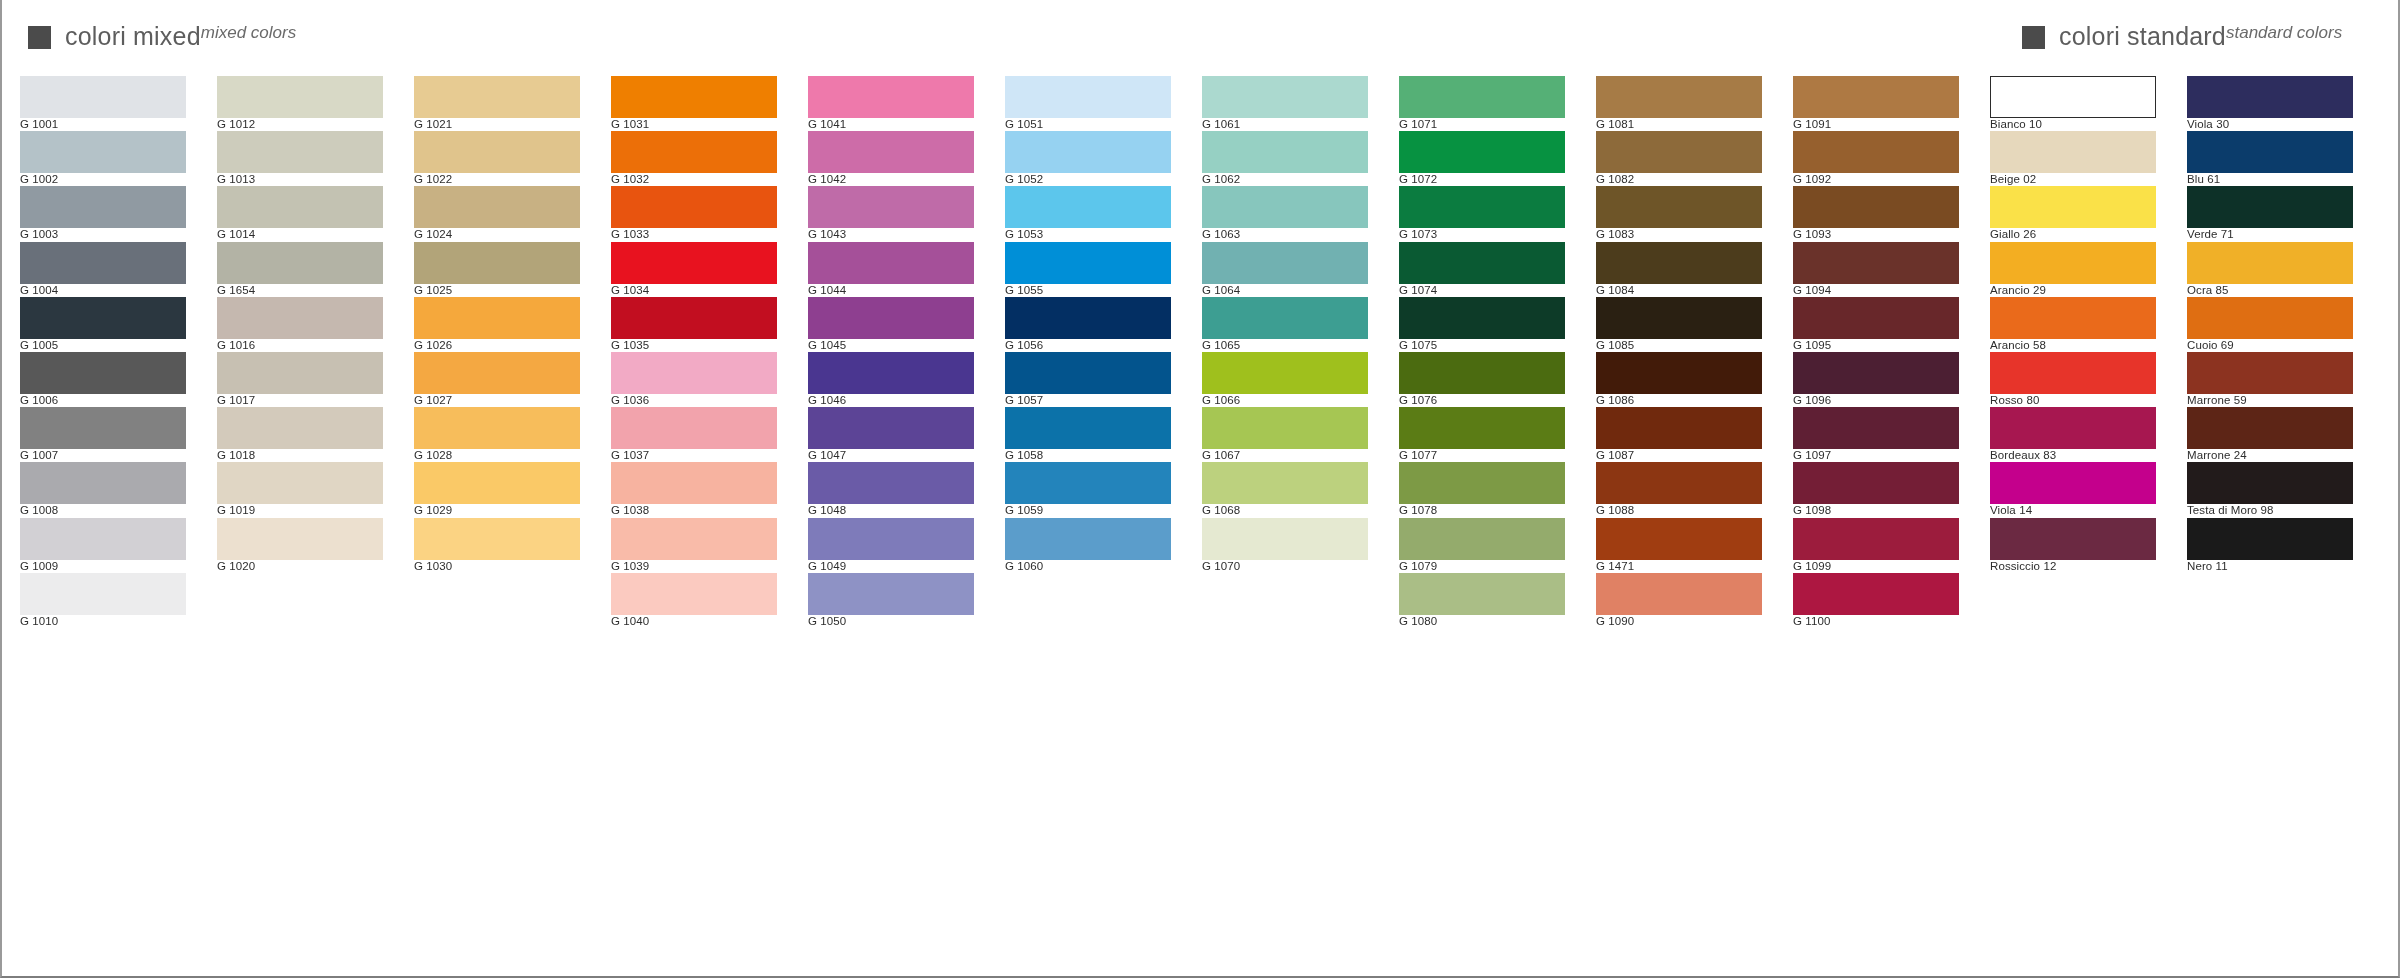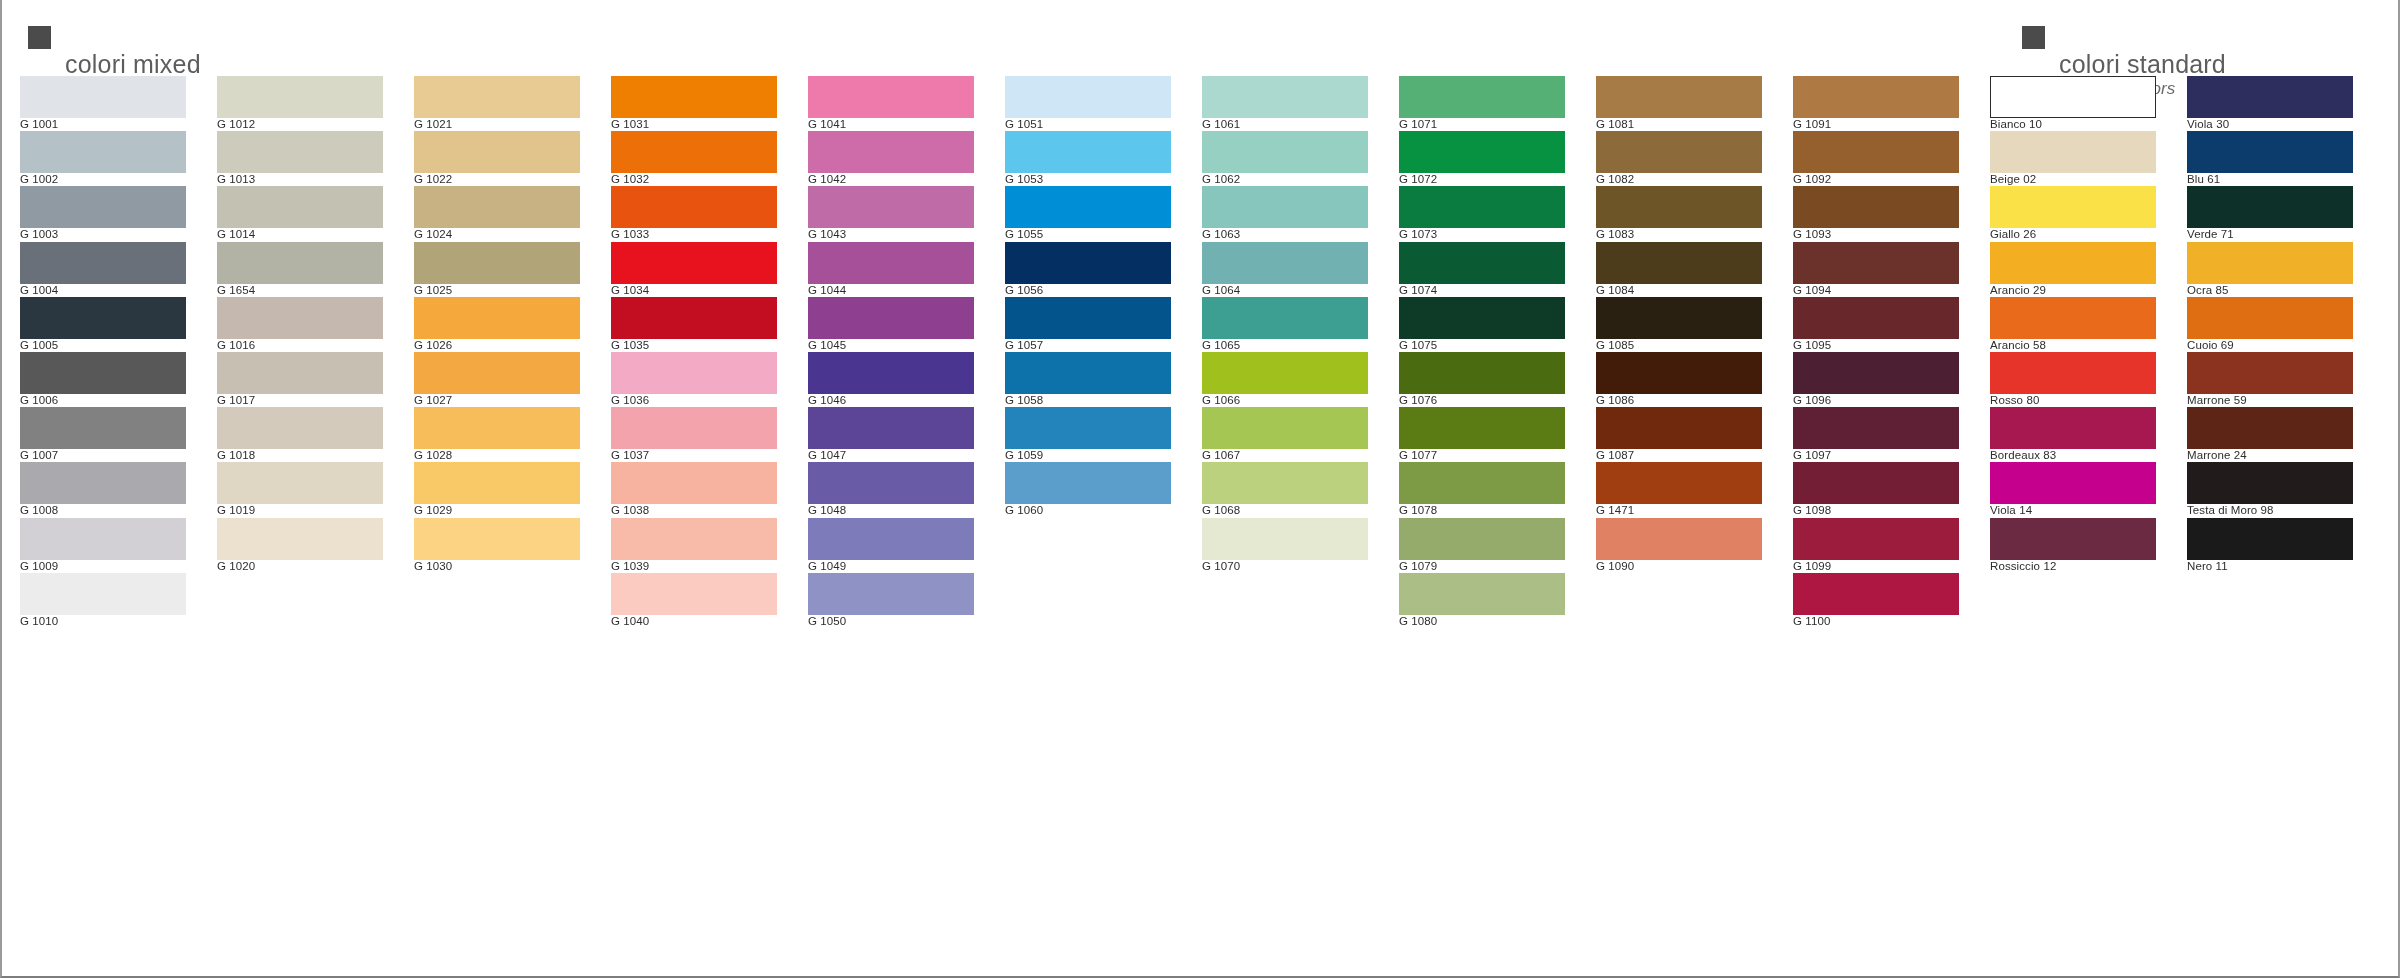--- a/index.html
+++ b/index.html
@@ -17,21 +17,21 @@
     border-bottom: 2px solid #7d7d7d;
     overflow: hidden;
   }
   
   .section-header { position: absolute; display: flex; align-items: flex-start; gap: 14px; }
   .hdr-mixed    { left: 26px;   top: 22px; }
   .hdr-standard { left: 2020px; top: 22px; }
   .hdr-square {
     width: 23px; height: 23px; background: #4b4b4b; flex: 0 0 23px; margin-top: 4px;
   }
-  .hdr-text { display: flex; flex-direction: column; line-height: 1.12; margin-top: 28px; }
+  .hdr-text { display: flex; flex-direction: row; line-height: 1.12; }
   .hdr-title {
     font-size: 25px; color: #5d5d5d; font-weight: 400; letter-spacing: .2px;
     white-space: nowrap;
   }
   .hdr-sub {
     font-size: 17px; color: #6a6a6a; font-style: italic; font-weight: 400;
     white-space: nowrap; margin-top: 1px;
   }
   
   #grid {
@@ -278,20 +278,24 @@
           <div class="swatch" style="background: rgb(142, 146, 197);"></div>
           <div class="swatch-label">G 1050</div>
         </div>
       </div>
       <div class="col">
         <div class="swatch-cell">
           <div class="swatch" style="background: rgb(207, 230, 247);"></div>
           <div class="swatch-label">G 1051</div>
         </div>
         <div class="swatch-cell">
+          <div class="swatch" style="background: rgb(150, 210, 241);"></div>
+          <div class="swatch-label">G 1052</div>
+        </div>
+        <div class="swatch-cell">
           <div class="swatch" style="background: rgb(92, 198, 236);"></div>
           <div class="swatch-label">G 1053</div>
         </div>
         <div class="swatch-cell">
           <div class="swatch" style="background: rgb(0, 143, 215);"></div>
           <div class="swatch-label">G 1055</div>
         </div>
         <div class="swatch-cell">
           <div class="swatch" style="background: rgb(3, 47, 99);"></div>
           <div class="swatch-label">G 1056</div>
@@ -414,20 +418,24 @@
           <div class="swatch" style="background: rgb(42, 32, 18);"></div>
           <div class="swatch-label">G 1085</div>
         </div>
         <div class="swatch-cell">
           <div class="swatch" style="background: rgb(66, 27, 9);"></div>
           <div class="swatch-label">G 1086</div>
         </div>
         <div class="swatch-cell">
           <div class="swatch" style="background: rgb(112, 41, 13);"></div>
           <div class="swatch-label">G 1087</div>
+        </div>
+        <div class="swatch-cell">
+          <div class="swatch" style="background: rgb(140, 54, 18);"></div>
+          <div class="swatch-label">G 1088</div>
         </div>
         <div class="swatch-cell">
           <div class="swatch" style="background: rgb(160, 61, 17);"></div>
           <div class="swatch-label">G 1471</div>
         </div>
         <div class="swatch-cell">
           <div class="swatch" style="background: rgb(224, 129, 100);"></div>
           <div class="swatch-label">G 1090</div>
         </div>
       </div>

